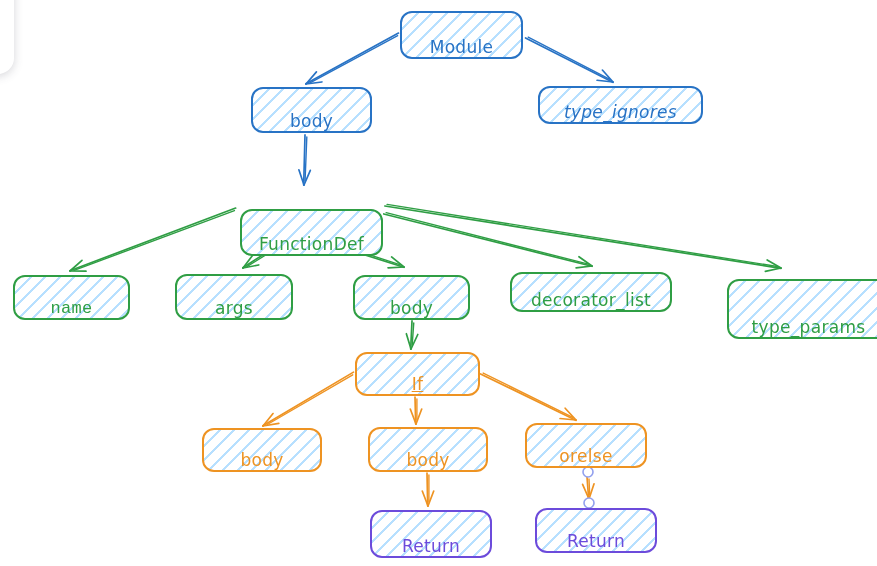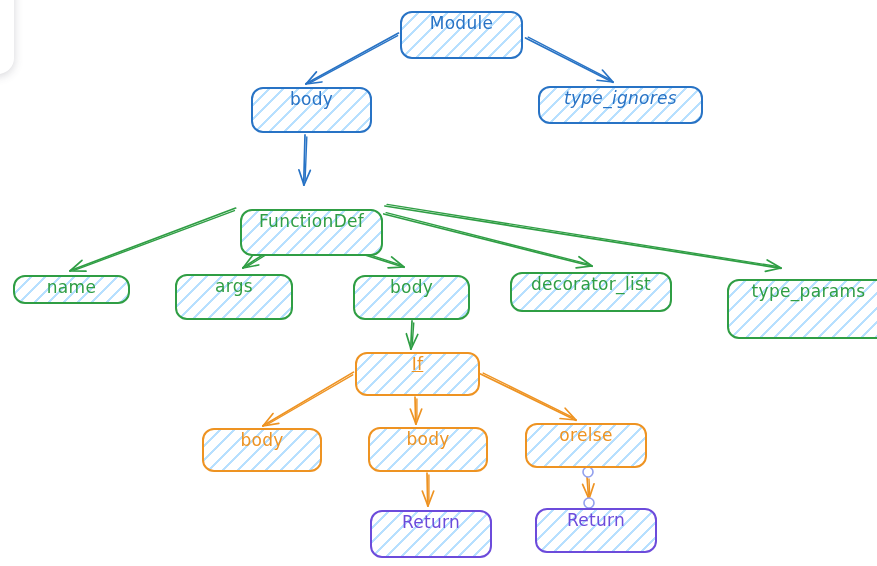--- a/index.html
+++ b/index.html
@@ -31,21 +31,21 @@
     top: 0;
     width: 877px;
     height: 566px;
   }
   .node {
     position: absolute;
     box-sizing: border-box;
     border: 2.6px solid;
     border-radius: 12px;
     display: flex;
-    align-items: flex-start;
+    align-items: flex-end;
     justify-content: center;
     font-size: 17px;
     letter-spacing: 0.3px;
     background-color: #ffffff;
     background-image: repeating-linear-gradient(
       135deg,
       rgba(165, 216, 255, 0.8) 0px,
       rgba(165, 216, 255, 0.8) 2.1px,
       rgba(255, 255, 255, 0) 2.1px,
       rgba(255, 255, 255, 0) 10.2px
@@ -155,21 +155,21 @@
       </div>
       <div class="node" style="left: 251px; top: 87px; width: 121px; height: 46px; border-color: rgb(40, 115, 197); color: rgb(40, 115, 197);">
         <span>body</span>
       </div>
       <div class="node" style="left: 538px; top: 86px; width: 165px; height: 38px; border-color: rgb(40, 115, 197); color: rgb(40, 115, 197); font-style: italic;">
         <span>type_ignores</span>
       </div>
       <div class="node" style="left: 240px; top: 189px; width: 143px; height: 47px; border-color: rgb(47, 158, 68); color: rgb(47, 158, 68); margin-top: 20px;">
         <span>FunctionDef</span>
       </div>
-      <div class="node" style="left: 13px; top: 275px; width: 117px; height: 29px; border-color: rgb(47, 158, 68); color: rgb(47, 158, 68);">
+      <div class="node" style="left: 13px; top: 275px; width: 117px; height: 45px; border-color: rgb(47, 158, 68); color: rgb(47, 158, 68); font-family: Liberation Mono, monospace;">
         <span>name</span>
       </div>
       <div class="node" style="left: 175px; top: 274px; width: 118px; height: 46px; border-color: rgb(47, 158, 68); color: rgb(47, 158, 68);">
         <span>args</span>
       </div>
       <div class="node" style="left: 353px; top: 275px; width: 117px; height: 45px; border-color: rgb(47, 158, 68); color: rgb(47, 158, 68);">
         <span>body</span>
       </div>
       <div class="node" style="left: 510px; top: 272px; width: 162px; height: 40px; border-color: rgb(47, 158, 68); color: rgb(47, 158, 68);">
         <span>decorator_list</span>

